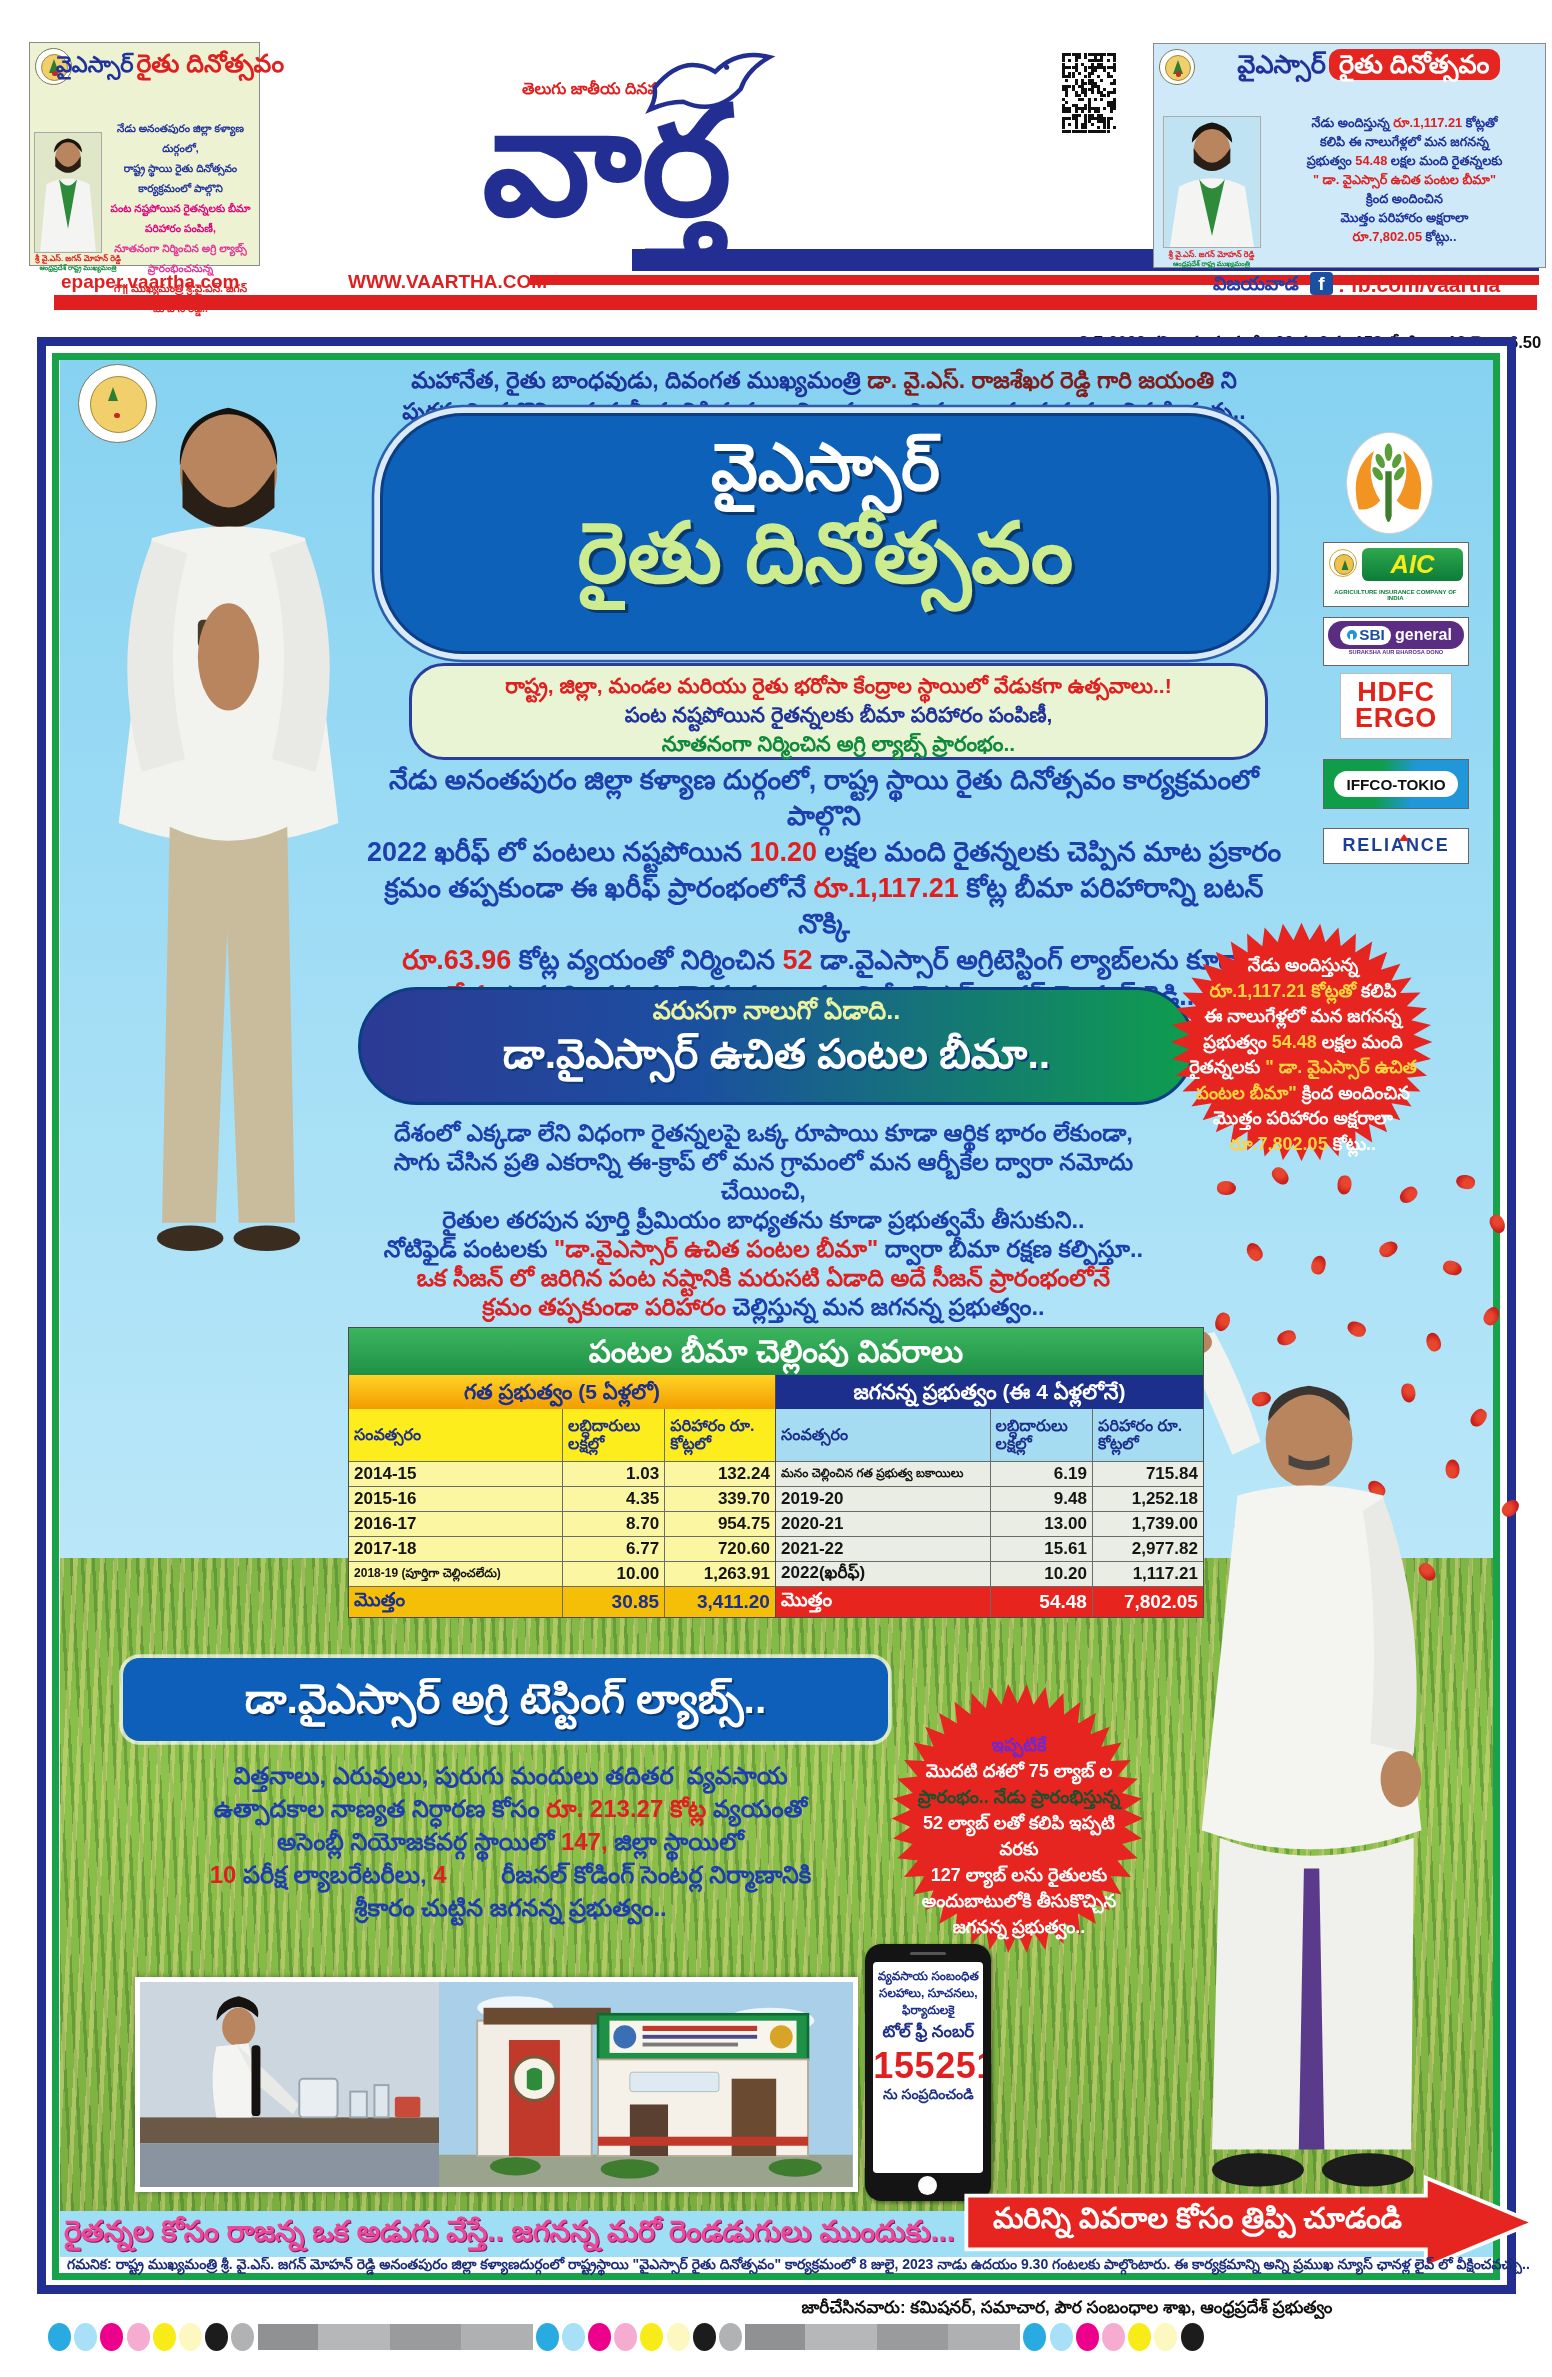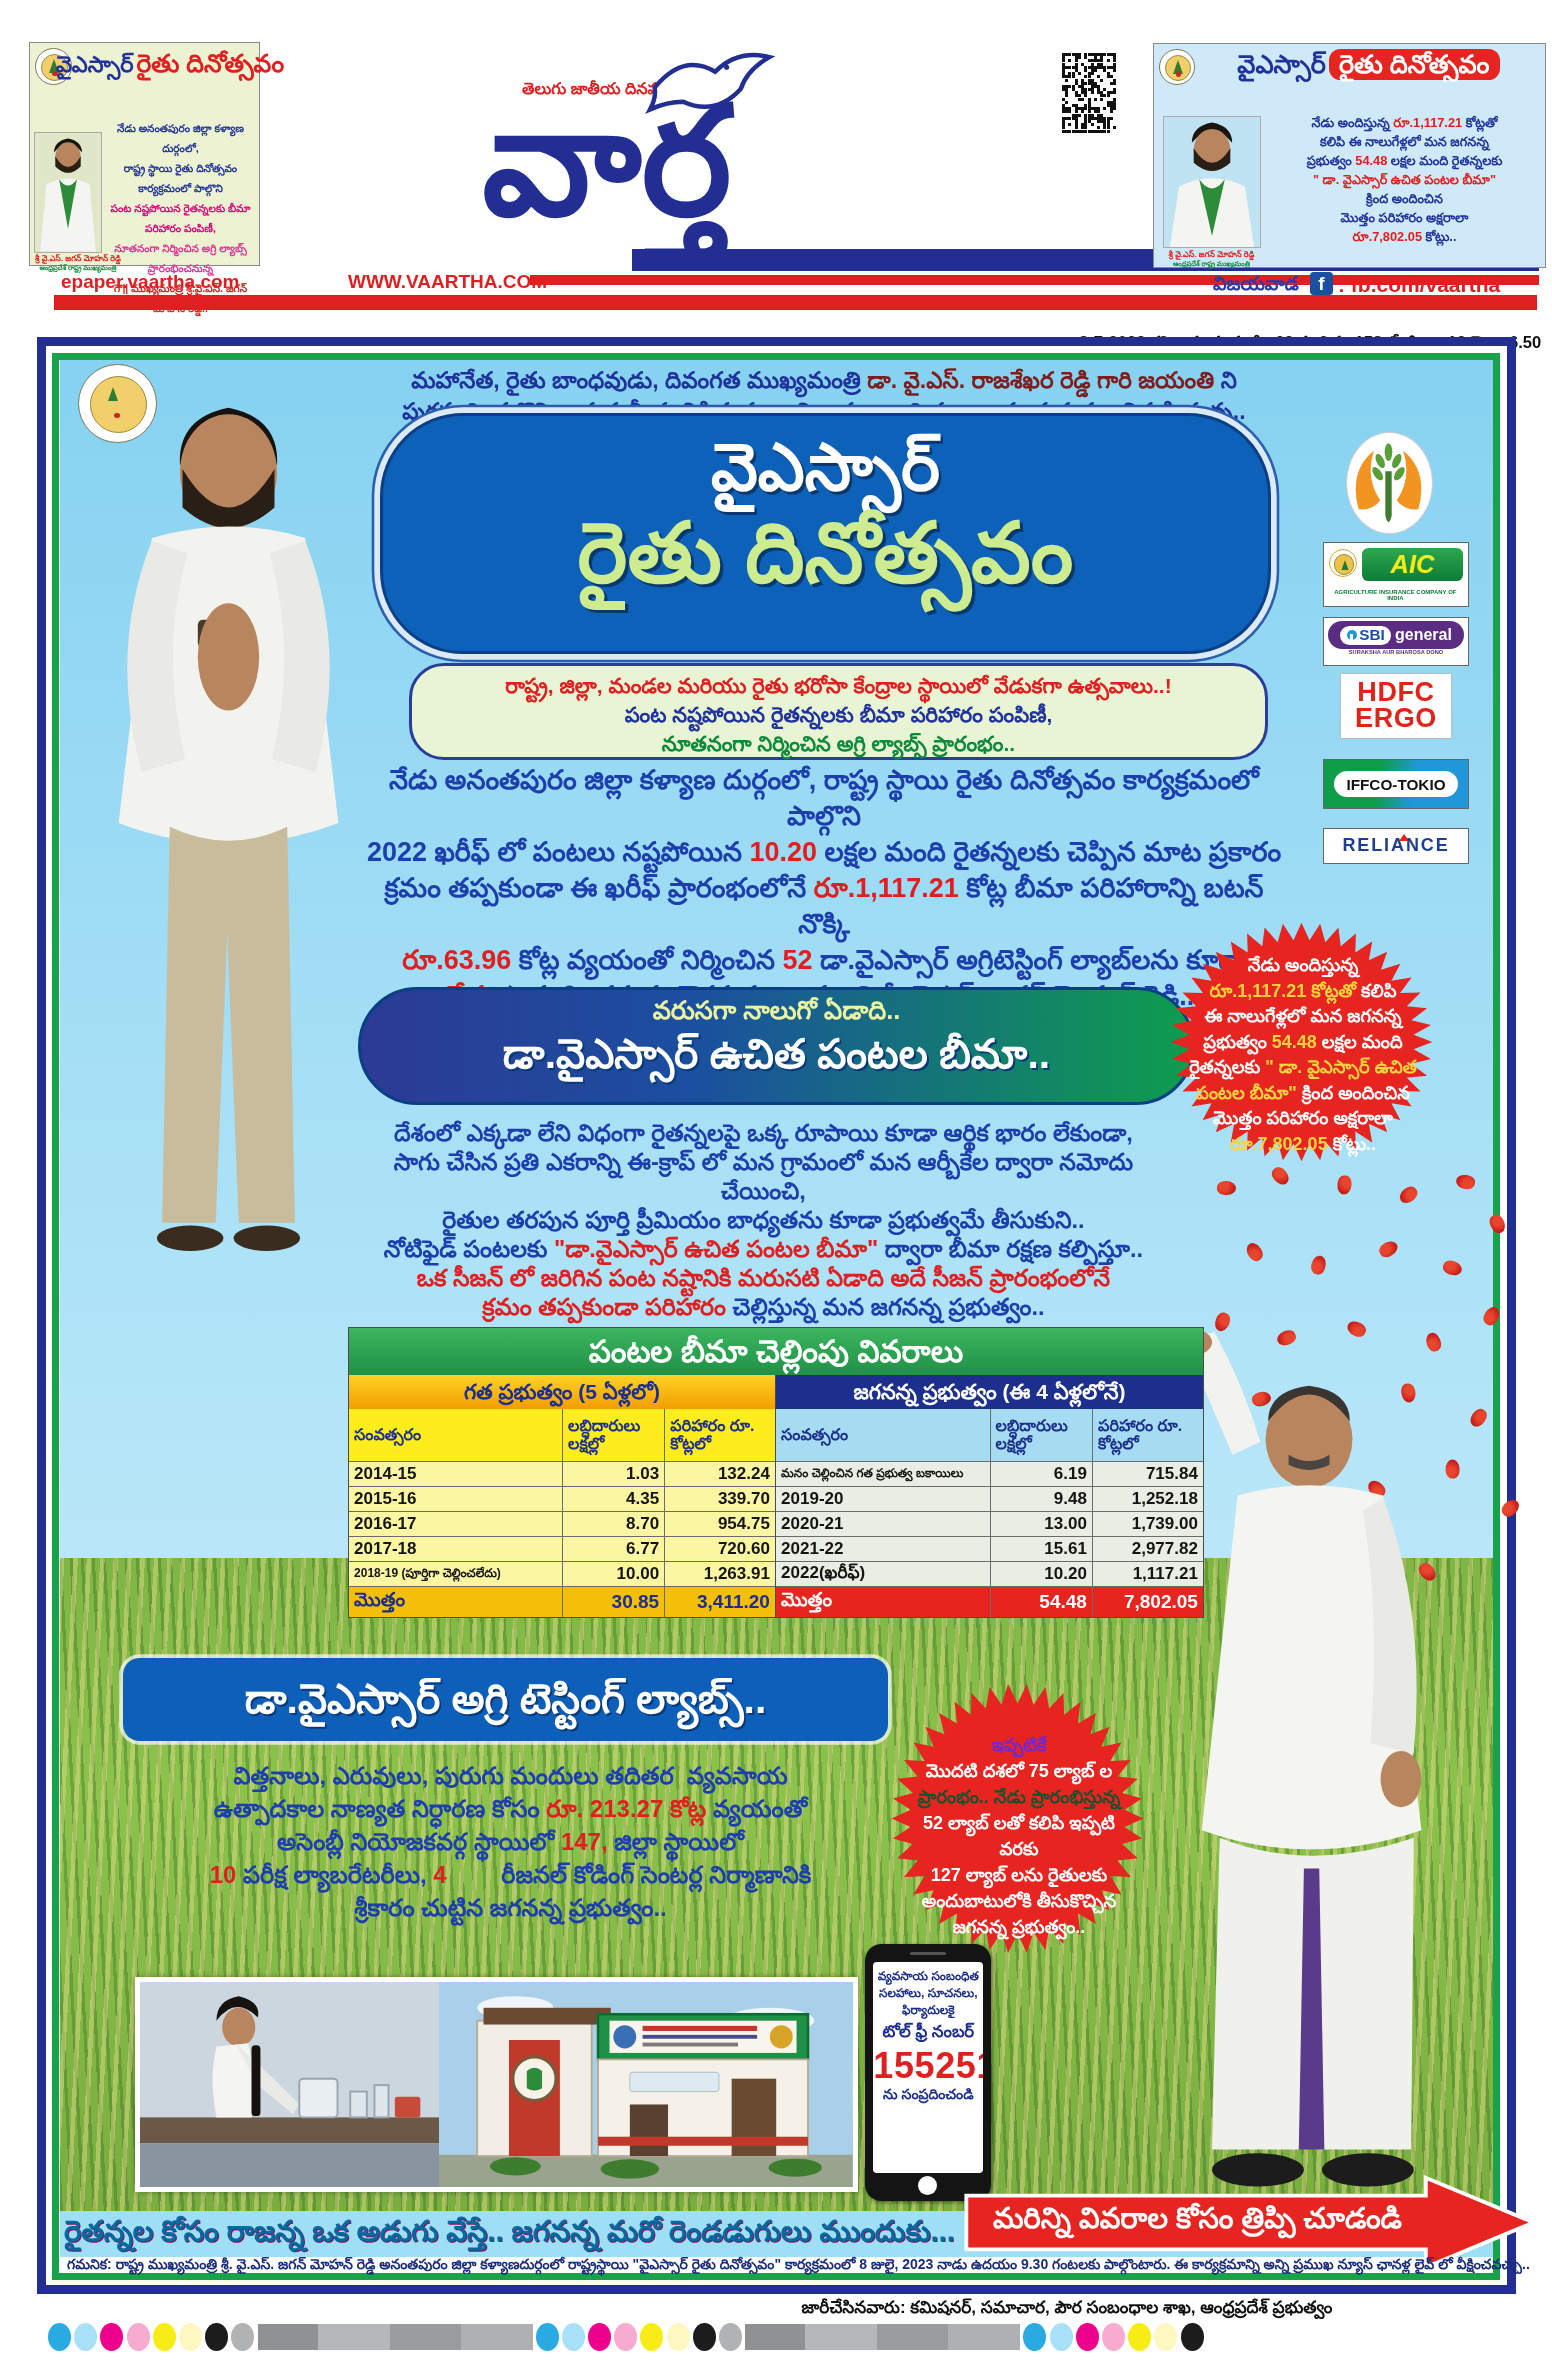--- a/index.html
+++ b/index.html
@@ -109,21 +109,21 @@
   .bld-scene{width:58%;height:100%;background:linear-gradient(180deg,#9fc8e8,#d9e9f4 55%,#b9c8b0 80%,#98a08e);}
   .phone{left:865px;top:1944px;width:126px;height:257px;background:#141414;border-radius:16.6px;box-shadow:1.3px 1.9px 3.8px rgba(0,0,0,.4);}
   .phone .spk{position:absolute;left:36%;top:7.7px;width:28%;height:3.8px;border-radius:2.6px;background:#555;}
   .phone .scr{position:absolute;left:8.3px;top:18px;width:110px;height:211px;background:#fff;border-radius:3.8px;overflow:hidden;text-align:center;}
   .phone .home{position:absolute;left:42%;bottom:5.7px;width:19px;height:19px;border-radius:50%;background:#fff;}
   .ph-lines div{font-size:12px;font-weight:bold;color:#1d2f8c;line-height:16.6px;}
   .ph-toll{margin-top:3.8px;font-size:16.6px;font-weight:bold;color:#1d2f8c;}
   .ph-num{font-size:36px;font-weight:bold;color:#e02020;line-height:41px;letter-spacing:0.6px;}
   .ph-contact{font-size:14px;font-weight:bold;color:#1d2f8c;}
   .arrow-txt{left:987px;top:2202px;width:421px;text-align:center;font-size:29px;font-weight:bold;color:#fff;white-space:nowrap;}
-  .pinkline{left:64px;top:2215px;width:907px;font-size:29px;font-weight:bold;color:#0369a1;text-shadow:1px 1px 0 #8c1258;white-space:nowrap;}
+  .pinkline{left:64px;top:2215px;width:907px;font-size:29px;font-weight:bold;color:#ec4899;text-shadow:1px 1px 0 #8c1258;white-space:nowrap;}
   .noteline{left:67px;top:2256px;width:1422px;font-size:14px;font-weight:bold;color:#1b2d7a;white-space:nowrap;}
   .issued{left:639px;top:2298px;width:856px;font-size:17px;font-weight:bold;color:#111;text-align:center;white-space:nowrap;}
   
   .logo-card{background:#fff;border:1.3px solid #666;box-sizing:border-box;}
   .aic-green{background:linear-gradient(#2ea84e,#0c7c38);border-radius:6.4px;color:#f8ec18;font-weight:bold;font-style:italic;text-align:center;}
   .aic-cap{font-size:6px;font-weight:bold;color:#0c7c38;text-align:center;}
   .sbi-pill{background:#5a2d82;border-radius:15.3px;display:flex;align-items:center;justify-content:center;gap:3.8px;}
   .sbi-oval{background:#fff;border-radius:11.5px;padding:0.6px 6.4px;font-size:15.3px;font-weight:bold;color:#1b4fa0;display:flex;align-items:center;gap:2.6px;}
   .sbi-circ{width:10.2px;height:10.2px;border-radius:50%;background:#2196d8;position:relative;}
   .sbi-circ:after{content:"";position:absolute;left:3.8px;top:3.8px;width:3.2px;height:6.4px;background:#fff;}

